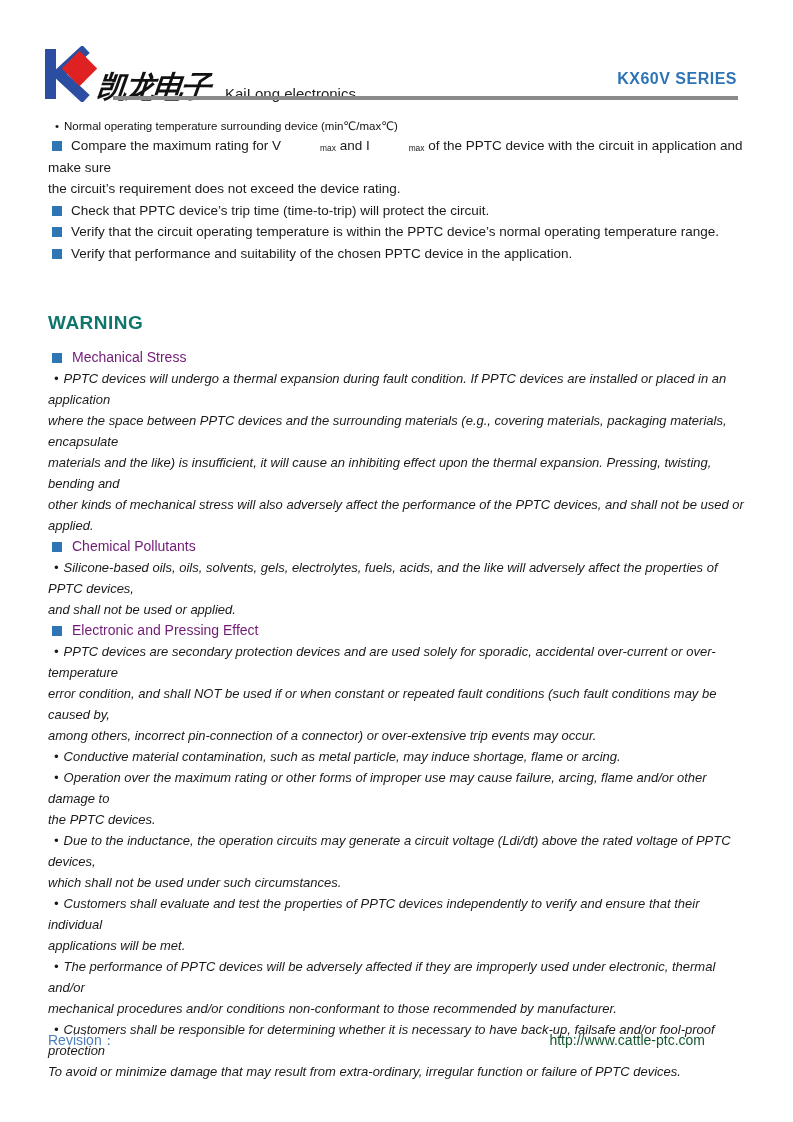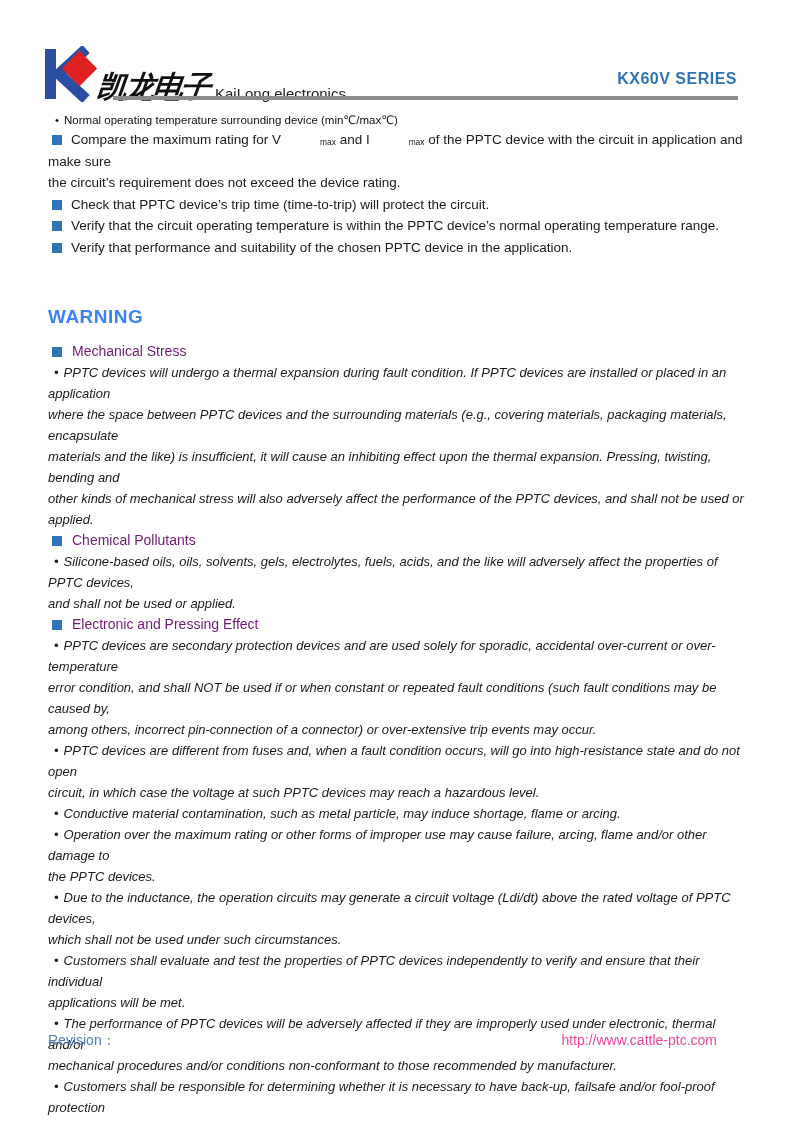--- a/index.html
+++ b/index.html
@@ -12,52 +12,52 @@
 
   
   .header{position:relative;height:100px;}
   .logo-row{position:absolute;left:45px;top:46px;display:flex;align-items:flex-end;}
   .logo-mark{width:60px;height:56px;display:block;}
   .logo-cn{
     font-size:30px;font-weight:bold;font-style:italic;letter-spacing:-2px;
     color:#111;line-height:1;margin-left:-8px;transform:skewX(-6deg);
     font-family:"DejaVu Sans","Liberation Sans",sans-serif;
   }
-  .logo-en{font-size:15px;color:#222;margin-left:6px;line-height:1.1;}
+  .logo-en{font-size:15px;color:#222;margin-left:16px;line-height:1.1;}
   .series{
     position:absolute;right:56px;top:70px;
     font-size:16px;font-weight:bold;color:#2E74B5;letter-spacing:.5px;margin-left:12px;
   }
   .header-rule{position:absolute;left:113px;right:55px;top:96px;height:4px;background:#8a8a8a;}
 
   
-  .note{font-size:11.5px;line-height:17px;margin-top:12px;color:#111;}
+  .note{font-size:11.5px;line-height:17px;margin-top:18px;color:#111;}
   .note .dot{padding-left:7px;padding-right:5px;}
   .check-item{font-size:13.5px;line-height:21.5px;}
   .sq{
     display:inline-block;width:10px;height:10px;background:#2E75B6;
     margin-left:4px;margin-right:9px;vertical-align:-1px;
   }
   .sec .sq{margin-right:10px;}
   .preline{white-space:pre-line;}
   sub{font-size:0.62em;vertical-align:-0.15em;line-height:0;padding-left:39px;}
 
   
   .warning-title{
-    margin:47px 0 12px 0;font-size:19px;font-weight:bold;color:#3b82f6;
+    margin:47px 0 12px 0;font-size:19px;font-weight:bold;color:#0f766e;
     letter-spacing:.5px;line-height:24px;
   }
   .sec{margin:0;font-size:14px;font-weight:normal;line-height:21px;color:#701a75;}
   .bullet{margin:0;font-size:13px;line-height:21px;font-style:italic;}
   .bullet .dot{padding-left:6px;padding-right:5px;}
 
   
   .footer{position:absolute;left:48px;right:48px;top:1032px;height:20px;font-size:14px;color:#4D7EBF;}
   .footer .rev{position:absolute;left:0;top:0;}
-  .footer .url{position:absolute;right:28px;top:0;color:#ec4899;text-decoration:none;}
+  .footer .url{position:absolute;right:40px;top:0;color:#14532d;text-decoration:none;}
 </style>
 </head>
 <body>
 
 <div class="header">
   <div class="logo-row">
     <svg class="logo-mark" viewBox="0 0 60 56">
       <rect x="0" y="3" width="11" height="50" fill="#2B4EA2"></rect>
       <polyline points="41,3 14,28 41,53" stroke="#2B4EA2" stroke-width="11" fill="none"></polyline>
       <rect x="22" y="10" width="25" height="25" transform="rotate(45 34.5 22.5)" fill="#E02121"></rect>
@@ -92,22 +92,20 @@
 other kinds of mechanical stress will also adversely affect the performance of the PPTC devices, and shall not be used or applied.</span></p>
 
   <h3 class="sec"><span class="sq"></span><span>Chemical Pollutants</span></h3>
   <p class="bullet"><span class="dot">•</span><span class="preline">Silicone-based oils, oils, solvents, gels, electrolytes, fuels, acids, and the like will adversely affect the properties of PPTC devices,
 and shall not be used or applied.</span></p>
 
   <h3 class="sec"><span class="sq"></span><span>Electronic and Pressing Effect</span></h3>
   <p class="bullet"><span class="dot">•</span><span class="preline">PPTC devices are secondary protection devices and are used solely for sporadic, accidental over-current or over-temperature
 error condition, and shall NOT be used if or when constant or repeated fault conditions (such fault conditions may be caused by,
 among others, incorrect pin-connection of a connector) or over-extensive trip events may occur.</span></p>
-  <p class="bullet"><span class="dot">•</span><span class="preline">PPTC devices are different from fuses and, when a fault condition occurs, will go into high-resistance state and do not open
-circuit, in which case the voltage at such PPTC devices may reach a hazardous level.</span></p>
   <p class="bullet"><span class="dot">•</span><span class="preline">Conductive material contamination, such as metal particle, may induce shortage, flame or arcing.</span></p>
   <p class="bullet"><span class="dot">•</span><span class="preline">Operation over the maximum rating or other forms of improper use may cause failure, arcing, flame and/or other damage to
 the PPTC devices.</span></p>
   <p class="bullet"><span class="dot">•</span><span class="preline">Due to the inductance, the operation circuits may generate a circuit voltage (Ldi/dt) above the rated voltage of PPTC devices,
 which shall not be used under such circumstances.</span></p>
 
   <p class="bullet"><span class="dot">•</span><span class="preline">Customers shall evaluate and test the properties of PPTC devices independently to verify and ensure that their individual
 applications will be met.</span></p>
   <p class="bullet"><span class="dot">•</span><span class="preline">The performance of PPTC devices will be adversely affected if they are improperly used under electronic, thermal and/or
 mechanical procedures and/or conditions non-conformant to those recommended by manufacturer.</span></p>

